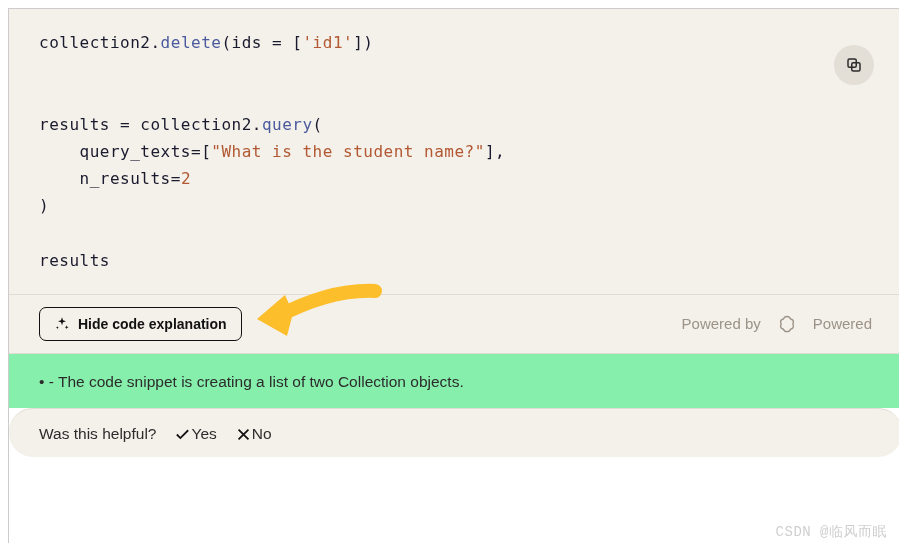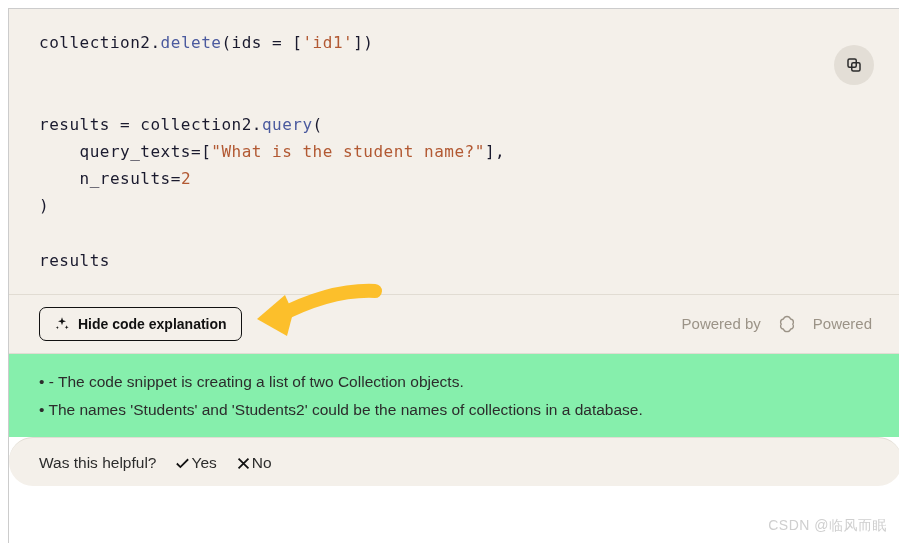--- a/index.html
+++ b/index.html
@@ -121,26 +121,26 @@
     .fb-btn {
       display: inline-flex;
       align-items: center;
       cursor: pointer;
       font-size: 15.5px;
     }
     .fb-btn svg { width: 17px; height: 17px; stroke-width: 2.5; }
     .watermark {
       position: absolute;
       right: 12px;
-      bottom: 8px;
+      bottom: 2px;
       color: #cfcfcf;
       font-size: 14px;
       letter-spacing: 0.5px;
       pointer-events: none;
-      font-family: Liberation Sans, sans-serif;
+      font-family: Liberation Mono, monospace;
     }
   </style>
 </head>
 <body>
 
 <div class="frame">
 
   <div class="code-block">
     <div class="copy-btn">
       <svg viewBox="0 0 24 24" fill="none" stroke="#2c2c2c" stroke-width="2">
@@ -178,21 +178,20 @@
       <span>Powered by</span>
       <svg viewBox="0 0 24 24" fill="none" stroke="#9b9387" stroke-width="1.6">
         <path d="M12 3c2 0 3.6 1.2 4.3 3 1.9.3 3.4 1.8 3.4 3.8 0 .9-.3 1.7-.8 2.3.5.7.8 1.5.8 2.3 0 2-1.5 3.5-3.4 3.8-.7 1.8-2.3 3-4.3 3s-3.6-1.2-4.3-3c-1.9-.3-3.4-1.8-3.4-3.8 0-.9.3-1.7.8-2.3-.5-.7-.8-1.5-.8-2.3 0-2 1.5-3.5 3.4-3.8C8.4 4.2 10 3 12 3z"></path>
       </svg>
       <span>Powered</span>
     </div>
   </div>
 
   <div class="explain-block">
     <div class="row"><span class="bullet">• </span><span>- The code snippet is creating a list of two Collection objects.</span></div>
-    <div class="row"><span class="bullet">• </span><span>The names 'Students' and 'Students2' could be the names of collections in a database.</span></div>
   </div>
 
   <div class="feedback-row">
     <span>Was this helpful?</span>
     <span class="fb-btn">
       <svg viewBox="0 0 24 24" fill="none" stroke="#111">
         <path d="M4 12l5 5L20 6"></path>
       </svg>
       <span>Yes</span>
     </span>

